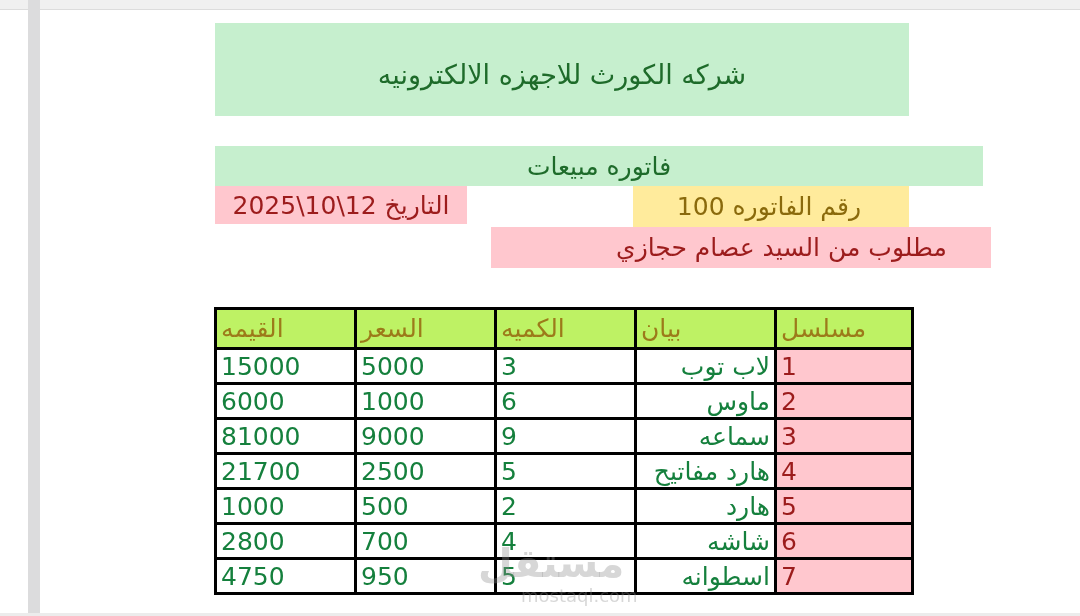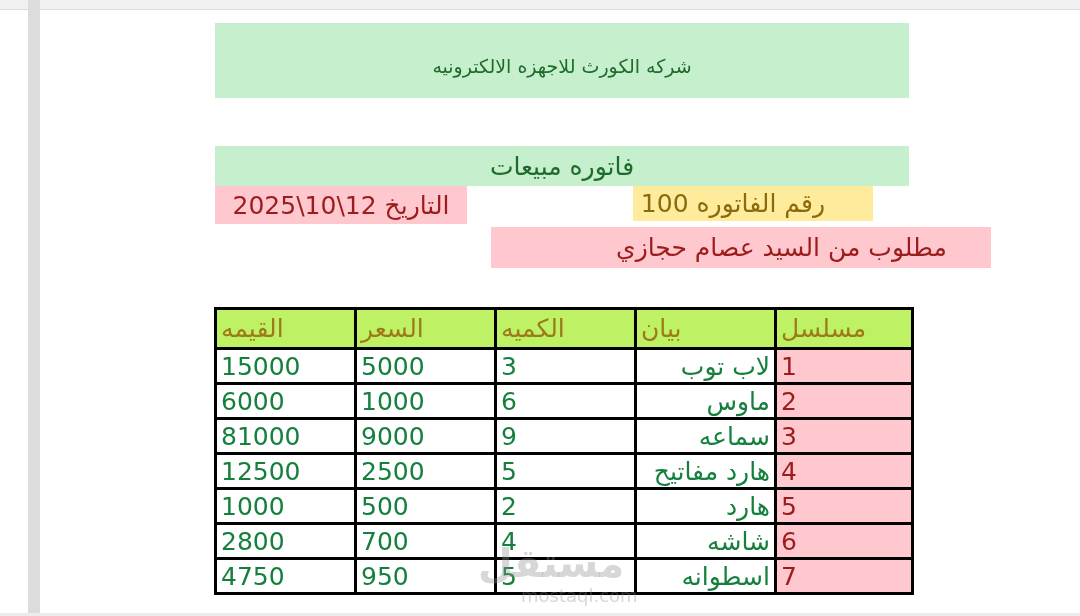--- a/index.html
+++ b/index.html
@@ -6,23 +6,23 @@
   body { width:1080px; height:616px; overflow:hidden; background:#ffffff; position:relative; font-family:"DejaVu Sans", sans-serif; }
   .topbar { position:absolute; left:0; top:0; width:1080px; height:9px; background:#f0f0f0; border-bottom:1px solid #dcdcdc; }
   .leftline { position:absolute; left:28px; top:0; width:12px; height:616px; background:#dcdcdd; }
   .bottombar { position:absolute; left:0; top:613px; width:1080px; height:3px; background:#ececec; }
 
   .cell { position:absolute; box-sizing:border-box; display:flex; align-items:center; direction:rtl; font-size:25px; white-space:nowrap; }
   .green { background:#c6efce; color:#1e6b2a; }
   .pink { background:#ffc7ce; color:#9c1c1c; }
   .yellow { background:#ffeb9c; color:#8a6a0c; }
 
-  .title { left:215px; top:23px; width:694px; height:75px; justify-content:center; padding-top:10px; font-size:19px; }
-  .subtitle { left:215px; top:146px; width:694px; height:40px; justify-content:center; }
-  .invno { left:597px; top:186px; width:276px; height:35px; justify-content:flex-start; padding-right:48px; }
+  .title { left:215px; top:23px; width:694px; height:93px; justify-content:center; padding-top:10px; font-size:27px; }
+  .subtitle { left:215px; top:146px; width:768px; height:40px; justify-content:center; }
+  .invno { left:633px; top:186px; width:276px; height:41px; justify-content:flex-start; padding-right:48px; }
   .blank { left:467px; top:186px; width:166px; height:41px; background:#ffffff; }
   .date { left:215px; top:186px; width:252px; height:38px; justify-content:center; }
   .customer { left:491px; top:227px; width:500px; height:41px; justify-content:flex-start; padding-right:44px; }
 
   table.inv { position:absolute; left:214px; top:307px; border-collapse:collapse; direction:rtl; table-layout:fixed; }
   table.inv th, table.inv td { border:3px solid #000; height:35px; padding:0 4px; font-size:25px; font-weight:normal; text-align:left; white-space:nowrap; overflow:hidden; box-sizing:border-box; }
   table.inv th { background:#bef264; color:#9c7a1a; text-align:left; height:40px; }
   table.inv td { color:#15803d; background:#fff; }
   table.inv td.serial { background:#ffc7ce; color:#9c1c1c; text-align:left; }
   table.inv td.desc { text-align:right; }
@@ -82,21 +82,21 @@
       <td class="desc">سماعه</td>
       <td>9</td>
       <td>9000</td>
       <td>81000</td>
     </tr>
     <tr>
       <td class="serial">4</td>
       <td class="desc">هارد مفاتيح</td>
       <td>5</td>
       <td>2500</td>
-      <td>12500</td>
+      <td>21700</td>
     </tr>
     <tr>
       <td class="serial">5</td>
       <td class="desc">هارد</td>
       <td>2</td>
       <td>500</td>
       <td>1000</td>
     </tr>
     <tr>
       <td class="serial">6</td>

